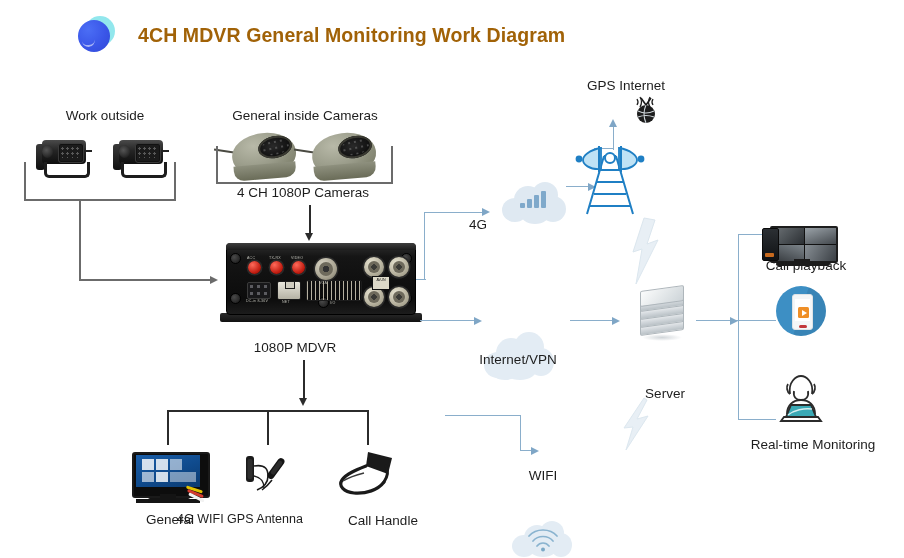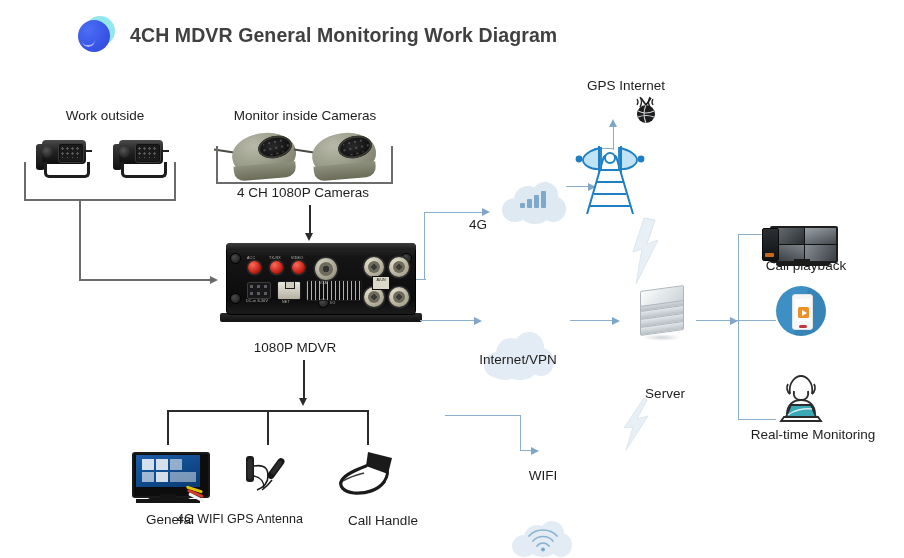--- a/index.html
+++ b/index.html
@@ -13,21 +13,21 @@
 
   
   #header{left:78px;top:16px;display:flex;align-items:center;gap:14px;}
   .logo-wrap{position:relative;width:38px;height:38px;}
   .logo-back{position:absolute;left:7px;top:0;width:30px;height:30px;border-radius:50%;
     background:#7fe3ea;opacity:.85;}
   .logo-front{position:absolute;left:0;top:4px;width:32px;height:32px;border-radius:50%;
     background:radial-gradient(circle at 32% 30%,#4b6ef5 0%,#3a56e8 55%,#3048d6 100%);}
   .logo-front::after{content:"";position:absolute;left:4px;bottom:5px;width:13px;height:9px;
     border-bottom:2px solid rgba(255,255,255,.55);border-radius:0 0 14px 14px;transform:rotate(-6deg);}
-  #title-text{font-size:19.5px;font-weight:bold;letter-spacing:.1px;color:#404040;white-space:nowrap;}
+  #title-text{font-size:19.5px;font-weight:bold;letter-spacing:.1px;color:#a16207;white-space:nowrap;margin-left:8px;}
 
   
   .lbl{font-size:13.5px;color:#1d1d1d;white-space:nowrap;}
   .lbl.sm{font-size:12.5px;}
   .lbl.c{transform:translateX(-50%);}
 
   
   .ln{position:absolute;background:#6b6b6b;}
   .ln.h{height:1.6px;}
   .ln.v{width:1.6px;}
@@ -234,21 +234,21 @@
   </div>
 
   <div class="ln v abs" style="left:24px;top:162px;height:38px;"></div>
   <div class="ln h abs" style="left:24px;top:199px;width:152px;"></div>
   <div class="ln v abs" style="left:174px;top:162px;height:38px;"></div>
 
   <div class="ln v abs" style="left:79px;top:199px;height:81px;"></div>
   <div class="ln h abs" style="left:79px;top:279px;width:133px;"></div>
   <div class="arrow right abs" style="left:210px;top:275.5px;"></div>
 
-  <div class="abs lbl c" style="left:305px;top:108px;">Monitor inside Cameras</div>
+  <div class="abs lbl c" style="left:305px;top:108px;">General inside Cameras</div>
 
   <div class="abs" style="left:228px;top:133px;">
     <div class="dome-cam">
         <div class="dc-wire"></div>
         <div class="dc-dome"></div>
         <div class="dc-base"></div>
         <div class="dc-ir"></div>
       </div>
   </div>
   <div class="abs" style="left:308px;top:133px;">
@@ -514,15 +514,15 @@
         <path d="M17 40 C17 31, 23 26, 31 26 C39 26, 45 31, 45 40"></path>
       </g>
       <path d="M16 43 L46 43 L41 31 L21 31 Z" fill="#3aa9b5"></path>
       <g stroke="#2b2b2b" stroke-width="1.8" fill="none">
         <path d="M16 43 L46 43 L41 31 L21 31 Z"></path>
         <path d="M11 47 L51 47 L48 43 L14 43 Z"></path>
       </g>
       <path d="M18 41 C24 36, 34 34, 42 35" stroke="#ffffff" stroke-width="1.5" fill="none" opacity=".8"></path>
     </svg>
   </div>
-  <div class="abs lbl c" style="left:813px;top:427px;">Real-time Monitoring</div>
+  <div class="abs lbl c" style="left:813px;top:437px;">Real-time Monitoring</div>
 
 </div>
 
 </body></html>

